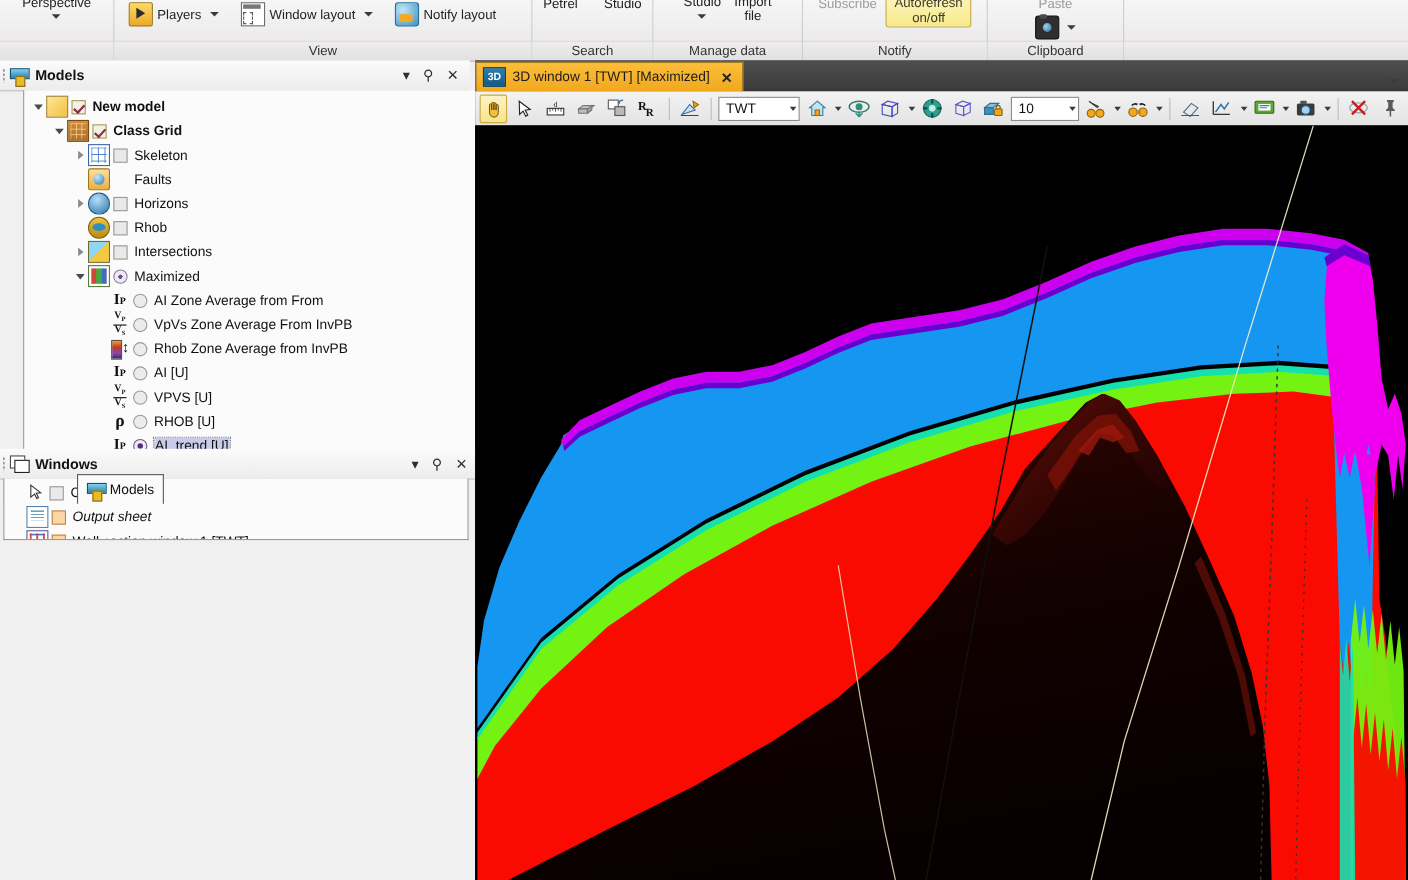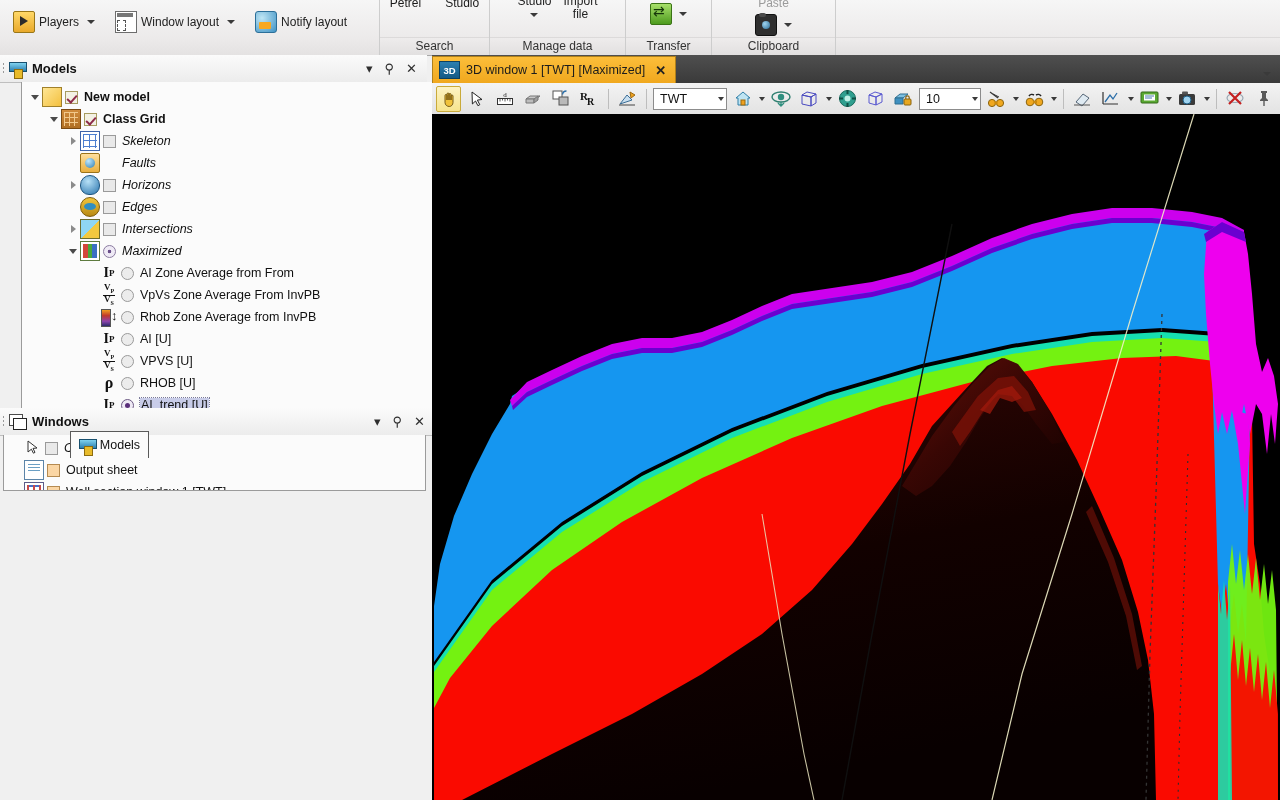--- a/index.html
+++ b/index.html
@@ -97,21 +97,21 @@
   .arrow-o{width:0;height:0;border-left:4px solid transparent;border-right:4px solid transparent;border-top:5px solid #4a4a4a;}
   .titem{width:18px;height:18px;flex:none;margin-right:3px;position:relative;}
   .chk{width:13px;height:13px;flex:none;margin-right:6px;border:1px solid #9a9a9a;background:#e9e9e9;position:relative;box-sizing:border-box;}
   .chk.on{background:#f3f1e4;border-color:#a79b60;}
   .chk.on:after{content:"";position:absolute;left:3px;top:1px;width:4px;height:8px;border:solid #8d2b4a;border-width:0 2px 2px 0;transform:rotate(42deg);}
   .chk.orange{background:#fbd6a4;border-color:#b58a50;}
   .radio{width:13px;height:13px;flex:none;margin-right:6px;border:1px solid #9a9a9a;background:#ececec;border-radius:50%;box-sizing:border-box;position:relative;}
   .radio.on{background:#efeaf5;border-color:#6c5a84;}
   .radio.on:after{content:"";position:absolute;left:3px;top:3px;width:5px;height:5px;border-radius:50%;background:#5a2f7a;}
   .lab{font-size:12.5px;color:#111;}
-  .lab.it{font-style:italic;}
+  .lab.it{}
   .lab.bold{font-weight:bold;}
   .row.sel .lab{background:#c8cce8;outline:1px dotted #7a7a9a;padding:0 1px;}
 
   
   .i-cube{background:linear-gradient(135deg,#ffe694,#f3c03f);border:1px solid #a0802a;}
   .i-grid{background:
       linear-gradient(#d08b3c,#b06f24);
       border:1px solid #7a4a12;}
   .i-grid:after{content:"";position:absolute;inset:2px;background-image:linear-gradient(90deg,#f2c98c 1px,transparent 1px),linear-gradient(#f2c98c 1px,transparent 1px);background-size:5px 5px;}
   .i-skel{background:#fff;border:1px solid #3e63a8;}
@@ -188,38 +188,48 @@
   .viewport{position:absolute;left:0;top:59px;width:848px;height:686px;background:#000;overflow:hidden;}
   .viewport svg{display:block;}
 </style>
 </head>
 <body>
 
 <div id="app">
 
   <div class="ribbon">
 
+    <div class="rgroup" style="width:104px;">
+      <div class="gbody" style="flex-direction:column;justify-content:flex-start;padding-top:0;">
+        <div class="rbtn-v" style="margin-top:-4px;">
+          <span class="lbl">Perspective</span>
+          <span class="caret" style="margin-top:4px;"></span>
+        </div>
+      </div>
+      <div class="glabel"></div>
+    </div>
 
     <div class="rgroup" style="width:380px;">
       <div class="gbody" style="justify-content:flex-start;padding-left:10px;gap:14px;margin-top:-12px;">
         <div class="rbtn">
           <span class="ico ico-players"></span>
           <span class="lbl">Players</span>
           <span class="caret" style="margin-left:4px;"></span>
         </div>
         <div class="rbtn">
           <span class="ico ico-winlayout"></span>
           <span class="lbl">Window layout</span>
           <span class="caret" style="margin-left:4px;"></span>
         </div>
         <div class="rbtn">
           <span class="ico ico-reset"></span>
           <span class="lbl">Notify layout</span>
         </div>
       </div>
+      <div class="glabel">View</div>
     </div>
 
 
     <div class="rgroup" style="width:110px;">
       <div class="gbody" style="align-items:flex-start;padding-top:0;gap:24px;">
         <span class="lbl" style="margin-top:-4px;">Petrel</span>
         <span class="lbl" style="margin-top:-4px;">Studio</span>
       </div>
       <div class="glabel">Search</div>
     </div>
@@ -231,30 +241,31 @@
           <span class="caret" style="margin-top:5px;"></span>
         </div>
         <div class="rbtn-v" style="margin-top:-5px;">
           <span class="lbl">Import</span>
           <span class="lbl">file</span>
         </div>
       </div>
       <div class="glabel">Manage data</div>
     </div>
 
-    <div class="rgroup" style="width:86px;">
-      <div class="gbody" style="margin-top:-10px;">
-        <div class="rbtn">
-          <span class="ico ico-transfer"></span>
-          <span class="caret" style="margin-left:3px;"></span>
-        </div>
-      </div>
-      <div class="glabel">Transfer</div>
-    </div>
-
+
+    <div class="rgroup" style="width:168px;">
+      <div class="gbody" style="align-items:flex-start;padding-top:0;gap:8px;">
+        <span class="lbl grayedlbl" style="margin-top:-4px;">Subscribe</span>
+        <div class="autorefresh" style="margin-top:-7px;">
+          <div>Autorefresh</div>
+          <div>on/off</div>
+        </div>
+      </div>
+      <div class="glabel">Notify</div>
+    </div>
 
     <div class="rgroup" style="width:124px;">
       <div class="gbody" style="flex-direction:column;align-items:center;padding-top:0;gap:2px;">
         <span class="lbl grayedlbl" style="margin-top:-4px;">Paste</span>
         <div class="rbtn" style="margin-top:0;">
           <span class="ico ico-camera"></span>
           <span class="caret" style="margin-left:3px;"></span>
         </div>
       </div>
       <div class="glabel">Clipboard</div>
@@ -316,21 +327,21 @@
               <span class="arrow-c"></span>
             </span>
             <span class="titem i-horizons"></span>
             <span class="chk"></span>
             <span class="lab it">Horizons</span>
           </div>
           <div class="row" style="padding-left: 44px;">
             <span class="tw"></span>
             <span class="titem i-edges"></span>
             <span class="chk"></span>
-            <span class="lab it">Edges</span>
+            <span class="lab it">Rhob</span>
           </div>
           <div class="row" style="padding-left: 44px;">
             <span class="tw">
               <span class="arrow-c"></span>
             </span>
             <span class="titem i-inter"></span>
             <span class="chk"></span>
             <span class="lab it">Intersections</span>
           </div>
           <div class="row" style="padding-left: 44px;">
@@ -432,21 +443,21 @@
           <div class="row" style="padding-left: 6px;">
             <span class="tw"></span>
             <span class="titem">
               <svg width="14" height="16" viewBox="0 0 14 16" style="position:absolute;left:2px;top:1px">
                 <path d="M2 1l9 7-4 .4 2 4-1.6.8-2-4L2 12z" fill="#fff" stroke="#333"></path>
               </svg>
             </span>
             <span class="chk"></span>
             <span class="lab it">Cursor tracking</span>
           </div>
-          <div class="row" style="padding-left: 6px;">
+          <div class="row" style="padding-left: 6px; font-style: italic;">
             <span class="tw"></span>
             <span class="titem i-sheet"></span>
             <span class="chk orange"></span>
             <span class="lab">Output sheet</span>
           </div>
           <div class="row" style="padding-left: 6px;">
             <span class="tw"></span>
             <span class="titem i-wsec"></span>
             <span class="chk orange"></span>
             <span class="lab">Well section window 1 [TWT]</span>

